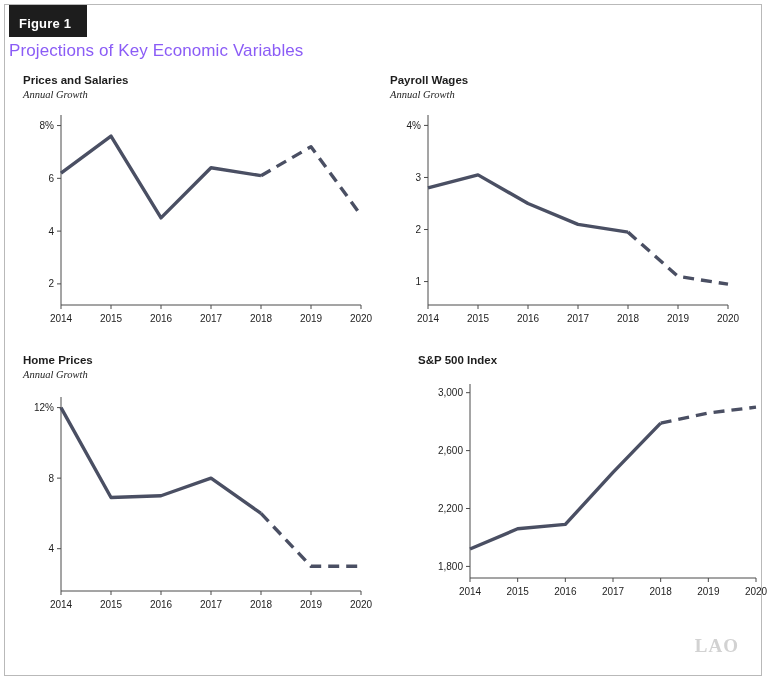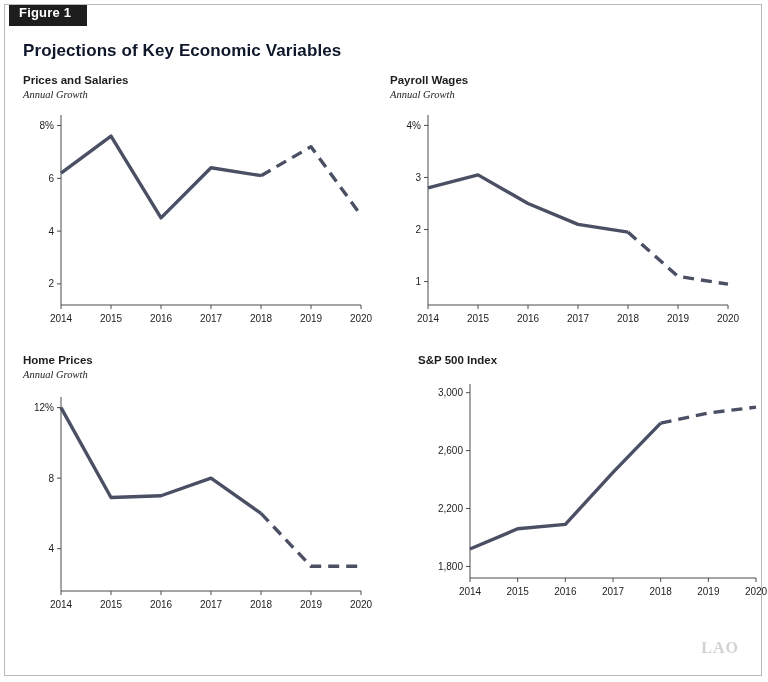--- a/index.html
+++ b/index.html
@@ -25,31 +25,31 @@
     background: #ffffff;
   }
   #figure-tag {
     position: absolute;
     left: 4px;
     top: 0px;
     background: #1d1d1d;
     color: #ffffff;
     font-size: 13px;
     font-weight: bold;
-    padding: 0 16px 6px 10px;
+    padding: 11px 16px 6px 10px;
     letter-spacing: 0.2px;
     z-index: 5;
   }
   #figure-title {
     position: absolute;
-    left: 18px;
+    left: 4px;
     top: 36px;
-    color: #0f172a;
+    color: #8b5cf6;
     font-size: 17px;
-    font-weight: bold;
+    font-weight: normal;
     letter-spacing: 0.1px;
   }
   .panel {
     position: absolute;
   }
   .panel-title {
     font-size: 11.5px;
     font-weight: bold;
     color: #1d1d1d;
     margin: 0;
@@ -78,21 +78,21 @@
     text-anchor: middle;
   }
   .tick-label.y {
     text-anchor: end;
   }
   #watermark {
     position: absolute;
     right: 22px;
     bottom: 18px;
     color: #d2d2d2;
-    font-size: 16px;
+    font-size: 19px;
     font-weight: bold;
     letter-spacing: 1px;
     font-family: "Liberation Serif", serif;
   }
 </style>
 </head>
 <body>
 
 <div id="figure-frame">
 

